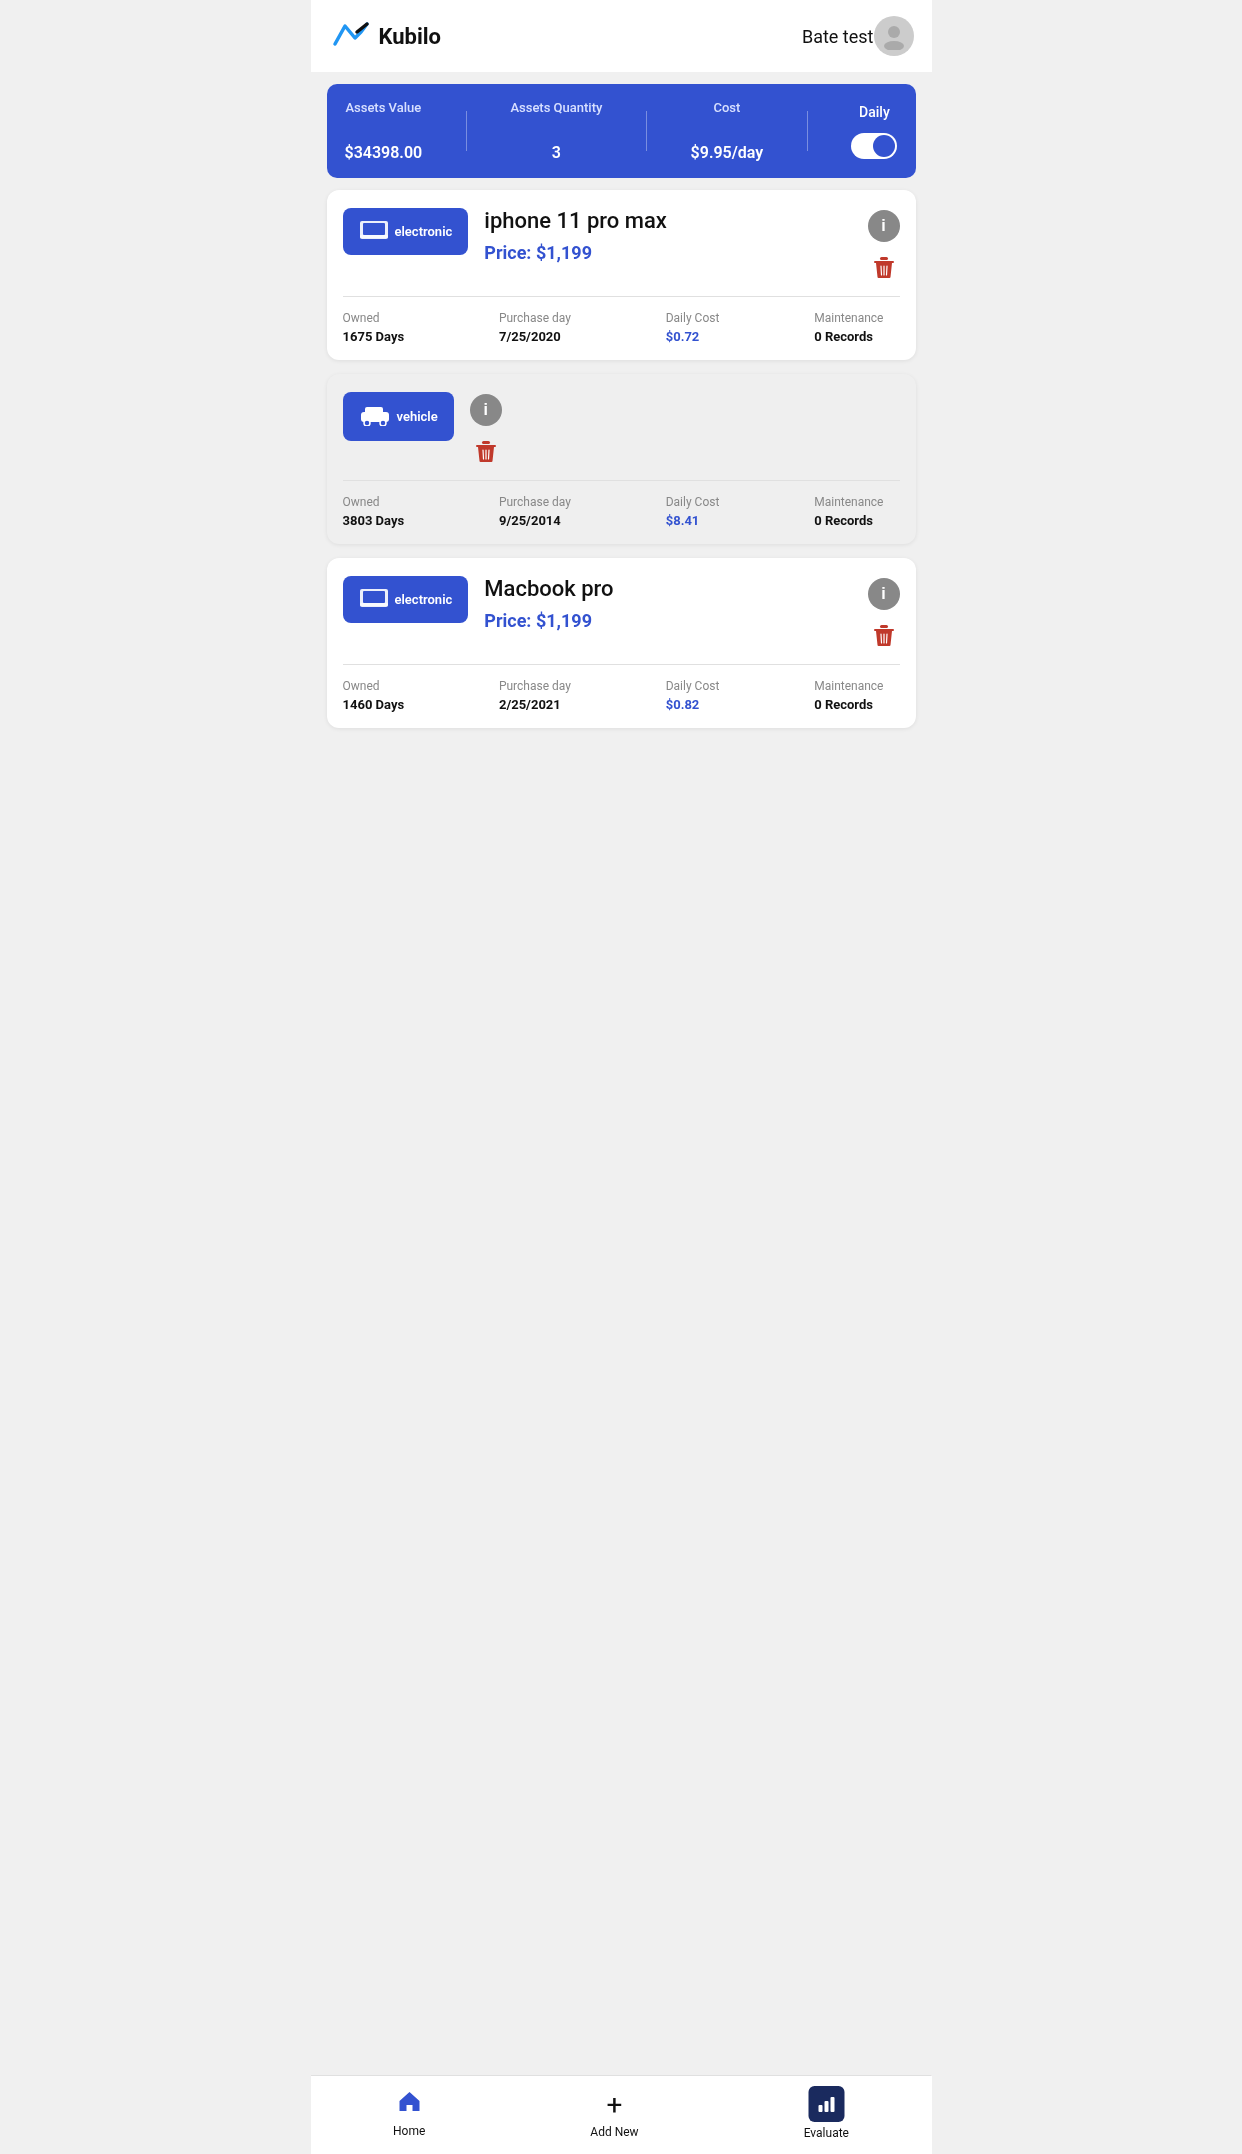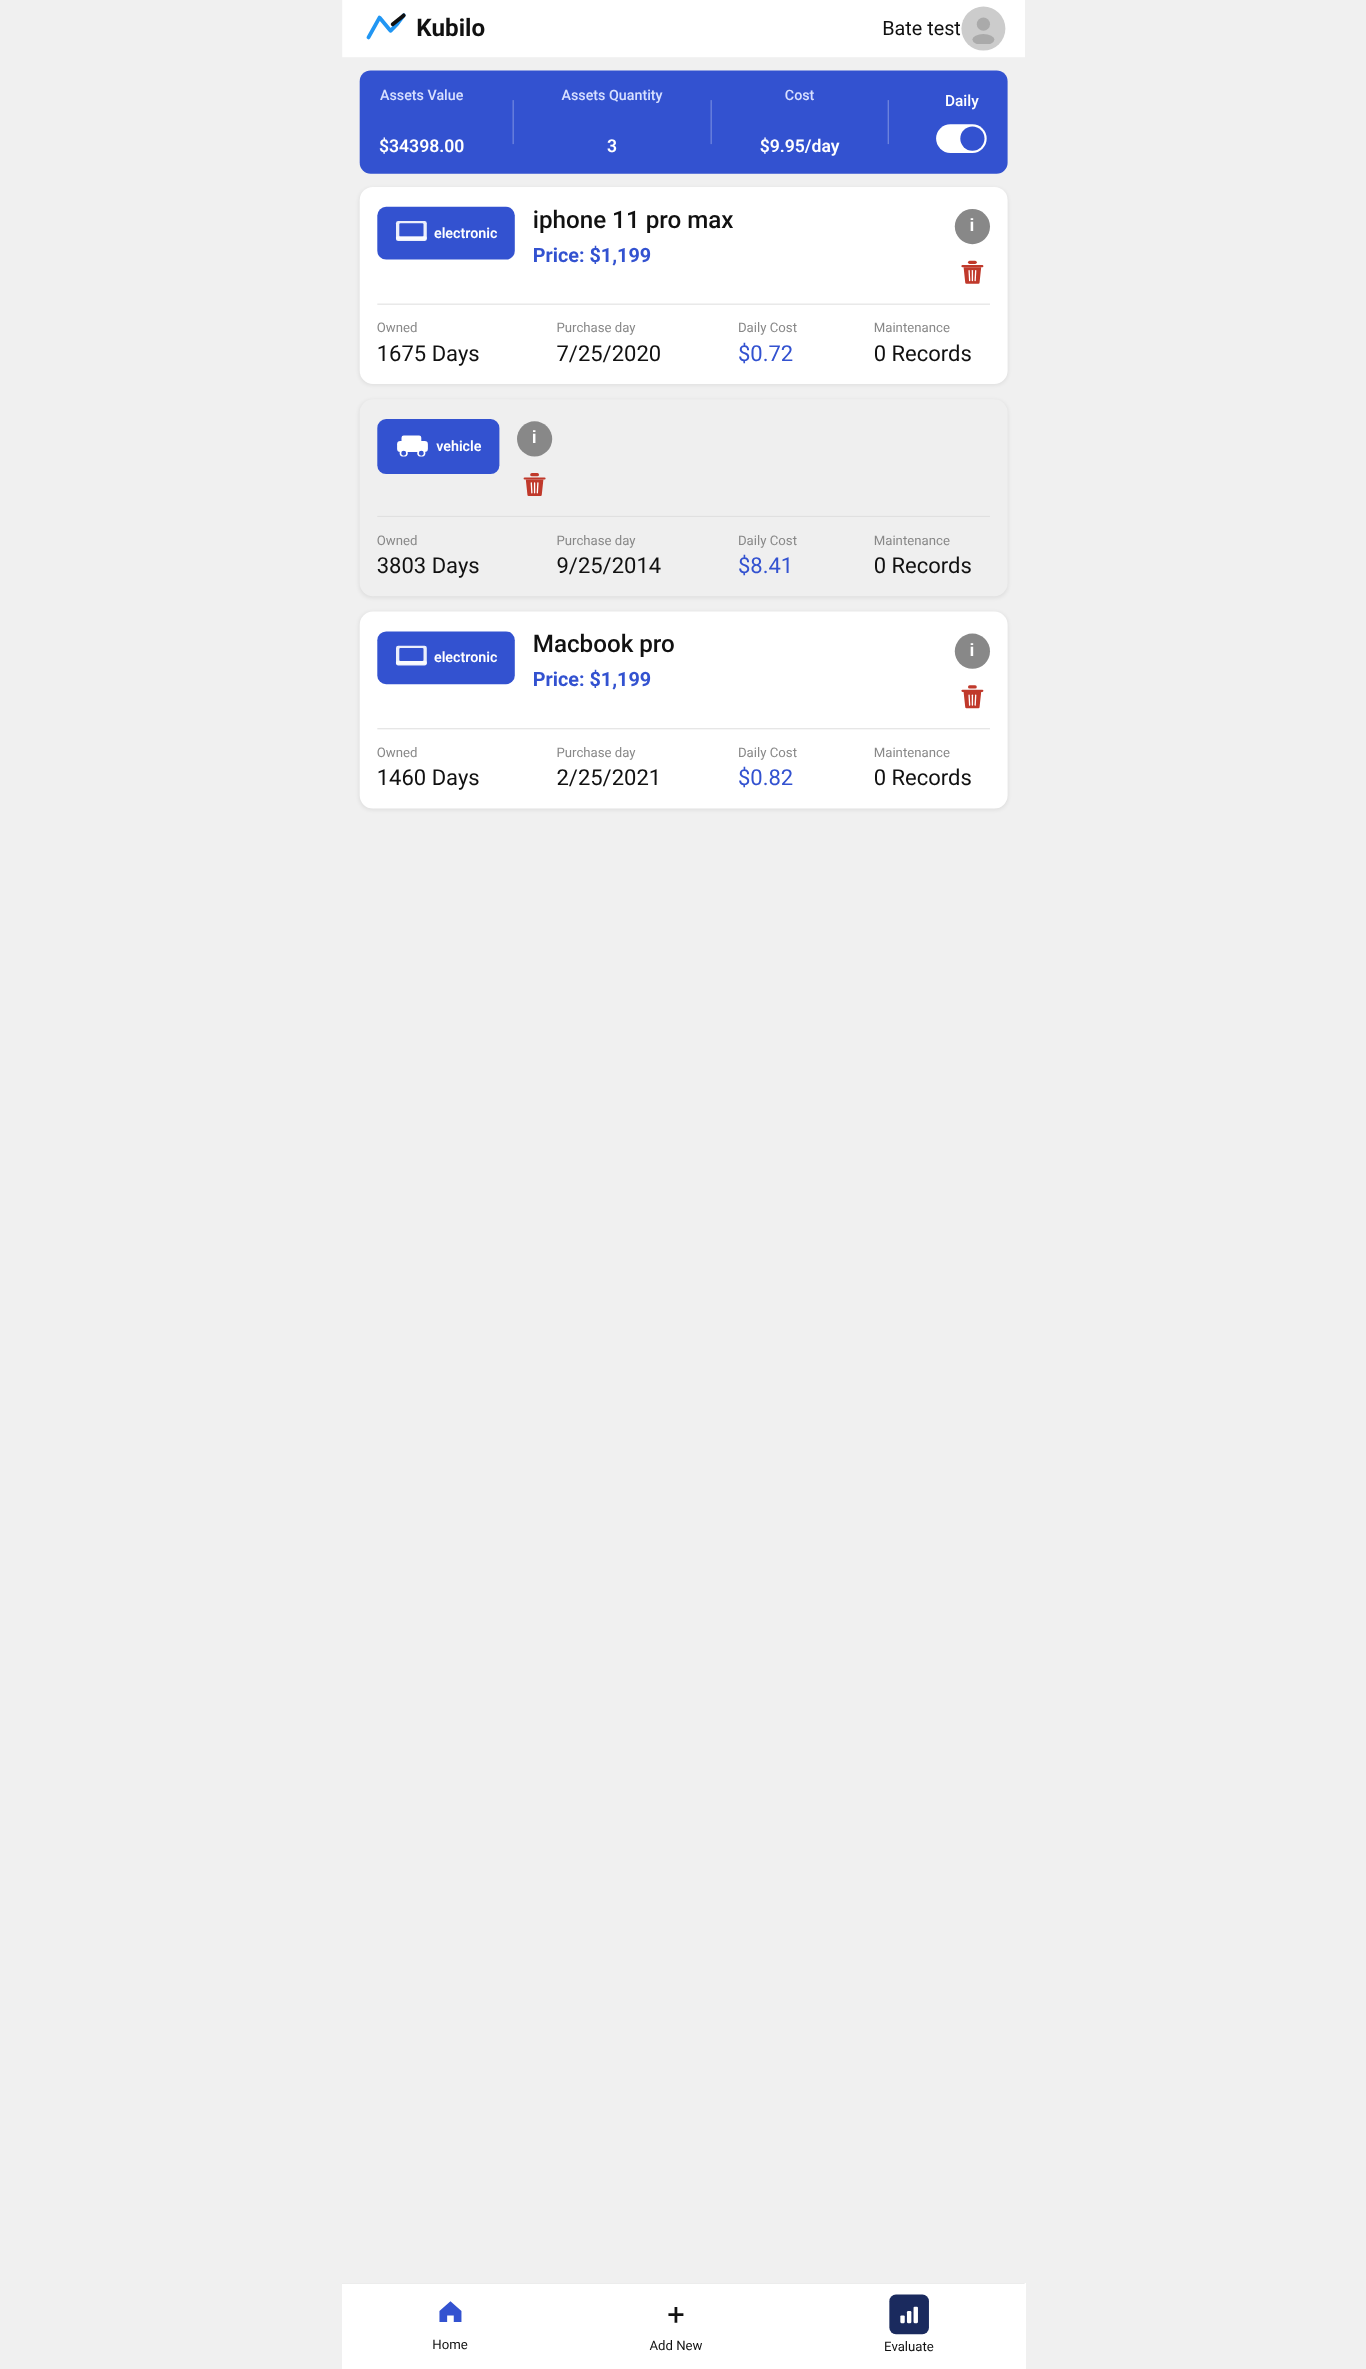--- a/index.html
+++ b/index.html
@@ -10,21 +10,21 @@
       max-width: 621px;
       margin: 0 auto;
       min-height: 1077px;
     }
 
     
     .header {
       display: flex;
       align-items: center;
       justify-content: space-between;
-      padding: 4px 18px;
+      padding: 14px 18px;
       background: #fff;
     }
     .logo {
       display: flex;
       align-items: center;
       gap: 6px;
     }
     .logo-icon {
       width: 44px;
       height: 44px;
@@ -230,23 +230,23 @@
       flex-direction: column;
       align-items: flex-start;
       gap: 4px;
     }
     .card-stat-label {
       font-size: 12px;
       color: #888;
       font-weight: 400;
     }
     .card-stat-value {
-      font-size: 20px;
+      font-size: 13px;
       color: #111;
-      font-weight: 400;
+      font-weight: 700;
     }
     .card-stat-value.blue {
       color: #3352d0;
     }
 
     
     .bottom-nav {
       position: fixed;
       bottom: 0;
       left: 50%;

